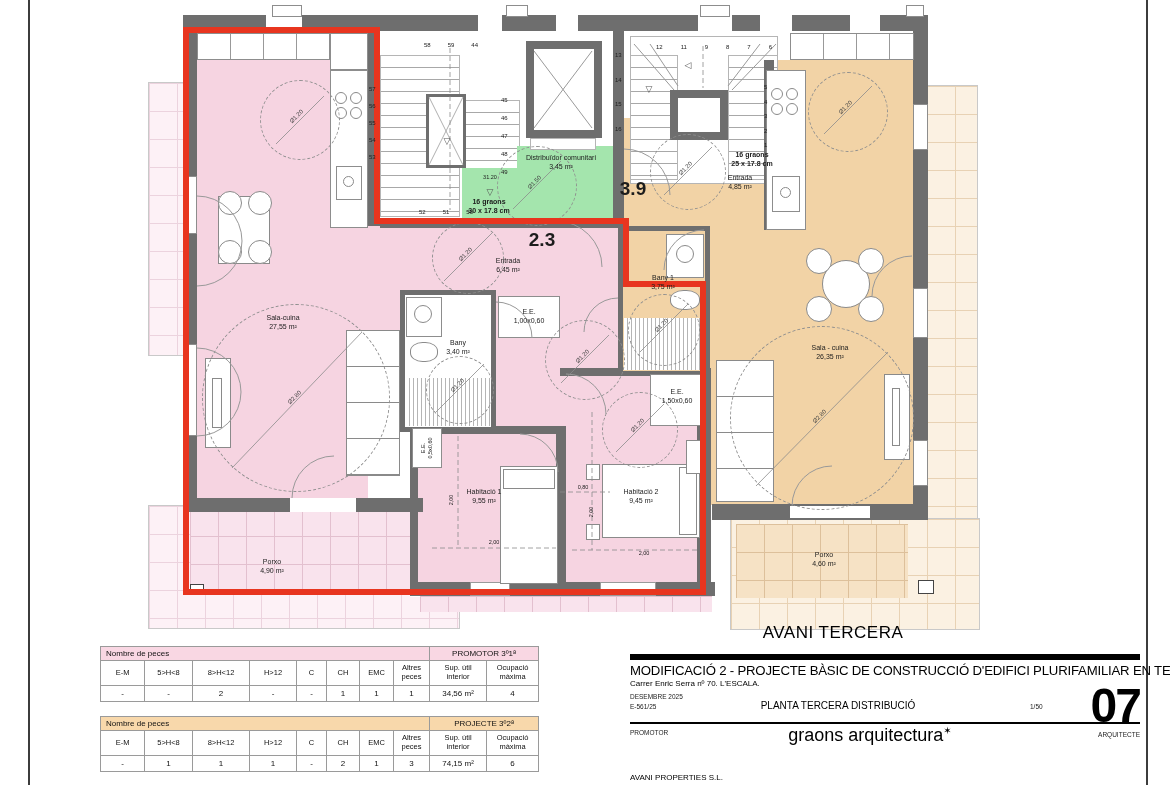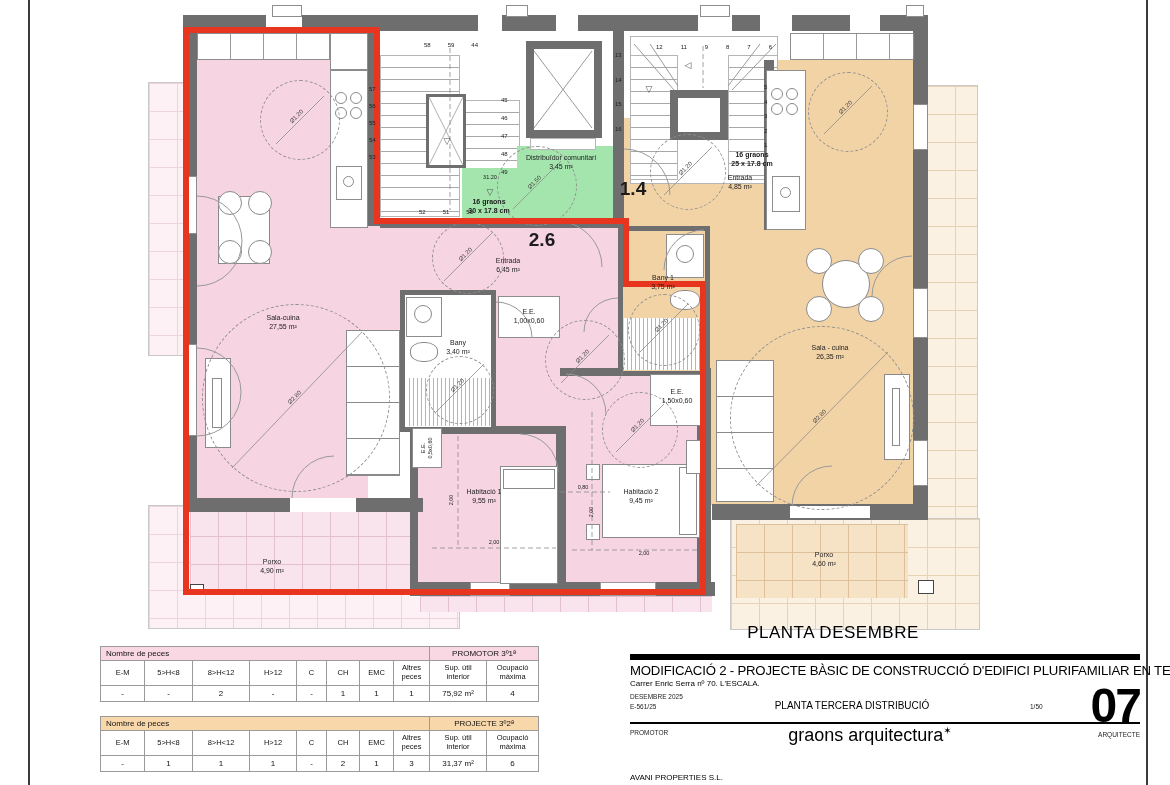--- a/index.html
+++ b/index.html
@@ -293,22 +293,22 @@
   <div class="lbl" style="left:740px;top:182px">Entrada
 4,85 m²</div>
   <div class="lbl bld" style="left:752px;top:159px">16 graons
 25 x 17.8 cm</div>
   <div class="lbl" style="left:663px;top:282px">Bany 1
 3,75 m²</div>
   <div class="lbl" style="left:830px;top:352px">Sala - cuina
 26,35 m²</div>
   <div class="lbl" style="left:824px;top:559px">Porxo
 4,60 m²</div>
-  <div class="lbl big" style="left:542px;top:240px">2.6</div>
-  <div class="lbl big" style="left:633px;top:189px">1.4</div>
+  <div class="lbl big" style="left:542px;top:240px">2.3</div>
+  <div class="lbl big" style="left:633px;top:189px">3.9</div>
 
   <div class="lbl rotm90 sm" style="left:452px;top:500px">2,00</div>
   <div class="lbl sm" style="left:494px;top:543px">2,00</div>
   <div class="lbl sm" style="left:583px;top:488px">0,80</div>
   <div class="lbl rotm90 sm" style="left:592px;top:512px">2,00</div>
   <div class="lbl sm" style="left:644px;top:554px">2,00</div>
   <div class="lbl rot45" style="left:297px;top:117px">Ø1.20</div>
   <div class="lbl rot45" style="left:295,top:398px;left:295px;top:398px">Ø2.80</div>
   <div class="lbl rot45" style="left:466px;top:255px">Ø1.20</div>
   <div class="lbl rot45" style="left:583px;top:357px">Ø1.20</div>
@@ -365,21 +365,21 @@
     </div>
   <div class="nums numcol" style="left:764px;top:84px;width:12px;height:64px">
       <span>5</span>
       <span>4</span>
       <span>3</span>
       <span>2</span>
       <span>1</span>
     </div>
 </div>
 
-<div class="heading" style="left:833px;top:623px">PLANTA DESEMBRE</div>
+<div class="heading" style="left:833px;top:623px">AVANI TERCERA</div>
 
 <table class="ptable t-pink" style="left:100px;top:646px;width:438px">
   <colgroup>
     <col style="width:44px">
       <col style="width:48px">
       <col style="width:57px">
       <col style="width:47px">
     <col style="width:30px">
       <col style="width:33px">
       <col style="width:34px">
@@ -409,21 +409,21 @@
       </tr>
   <tr class="vals">
         <td>-</td>
         <td>-</td>
         <td>2</td>
         <td>-</td>
         <td>-</td>
         <td>1</td>
         <td>1</td>
         <td>1</td>
-        <td>75,92 m²</td>
+        <td>34,56 m²</td>
         <td>4</td>
       </tr>
 </tbody>
   </table>
 
 <table class="ptable t-orange" style="left:100px;top:716px;width:438px">
   <colgroup>
     <col style="width:44px">
       <col style="width:48px">
       <col style="width:57px">
@@ -457,33 +457,33 @@
       </tr>
   <tr class="vals">
         <td>-</td>
         <td>1</td>
         <td>1</td>
         <td>1</td>
         <td>-</td>
         <td>2</td>
         <td>1</td>
         <td>3</td>
-        <td>31,37 m²</td>
+        <td>74,15 m²</td>
         <td>6</td>
       </tr>
 </tbody>
   </table>
 
 <div class="abs" style="left:630px;top:646px;width:510px;height:139px">
   <div class="tb-bar" style="left:0;top:8px;width:510px;height:6px"></div>
   <div class="tb tb-title" style="left:0;top:17px">MODIFICACIÓ 2 - PROJECTE BÀSIC DE CONSTRUCCIÓ D'EDIFICI PLURIFAMILIAR EN TESTERA</div>
   <div class="tb tb-addr" style="left:0;top:33px">Carrer Enric Serra nº 70. L'ESCALA.</div>
   <div class="tb tb-tiny" style="left:0;top:46px">DESEMBRE 2025
 E-561/25</div>
-  <div class="tb tb-sheet" style="left:222px;top:54px">PLANTA TERCERA DISTRIBUCIÓ</div>
+  <div class="tb tb-sheet" style="left:208px;top:54px">PLANTA TERCERA DISTRIBUCIÓ</div>
   <div class="tb tb-tiny" style="left:400px;top:56px">1/50</div>
   <div class="tb tb-num" style="right:0;top:36px;position:absolute">07</div>
   <div class="tb-bar" style="left:0;top:76px;width:510px;height:2px"></div>
   <div class="tb tb-tiny" style="left:0;top:82px">PROMOTOR</div>
   <div class="tb tb-studio" style="left:240px;top:79px"><span>graons arquitectura</span><span class="tb-star">✶</span></div>
   <div class="tb tb-tiny" style="right:0;top:84px;position:absolute">ARQUITECTE</div>
   <div class="tb tb-addr" style="left:0;top:127px">AVANI PROPERTIES S.L.</div>
 </div>
 
 </body></html>

